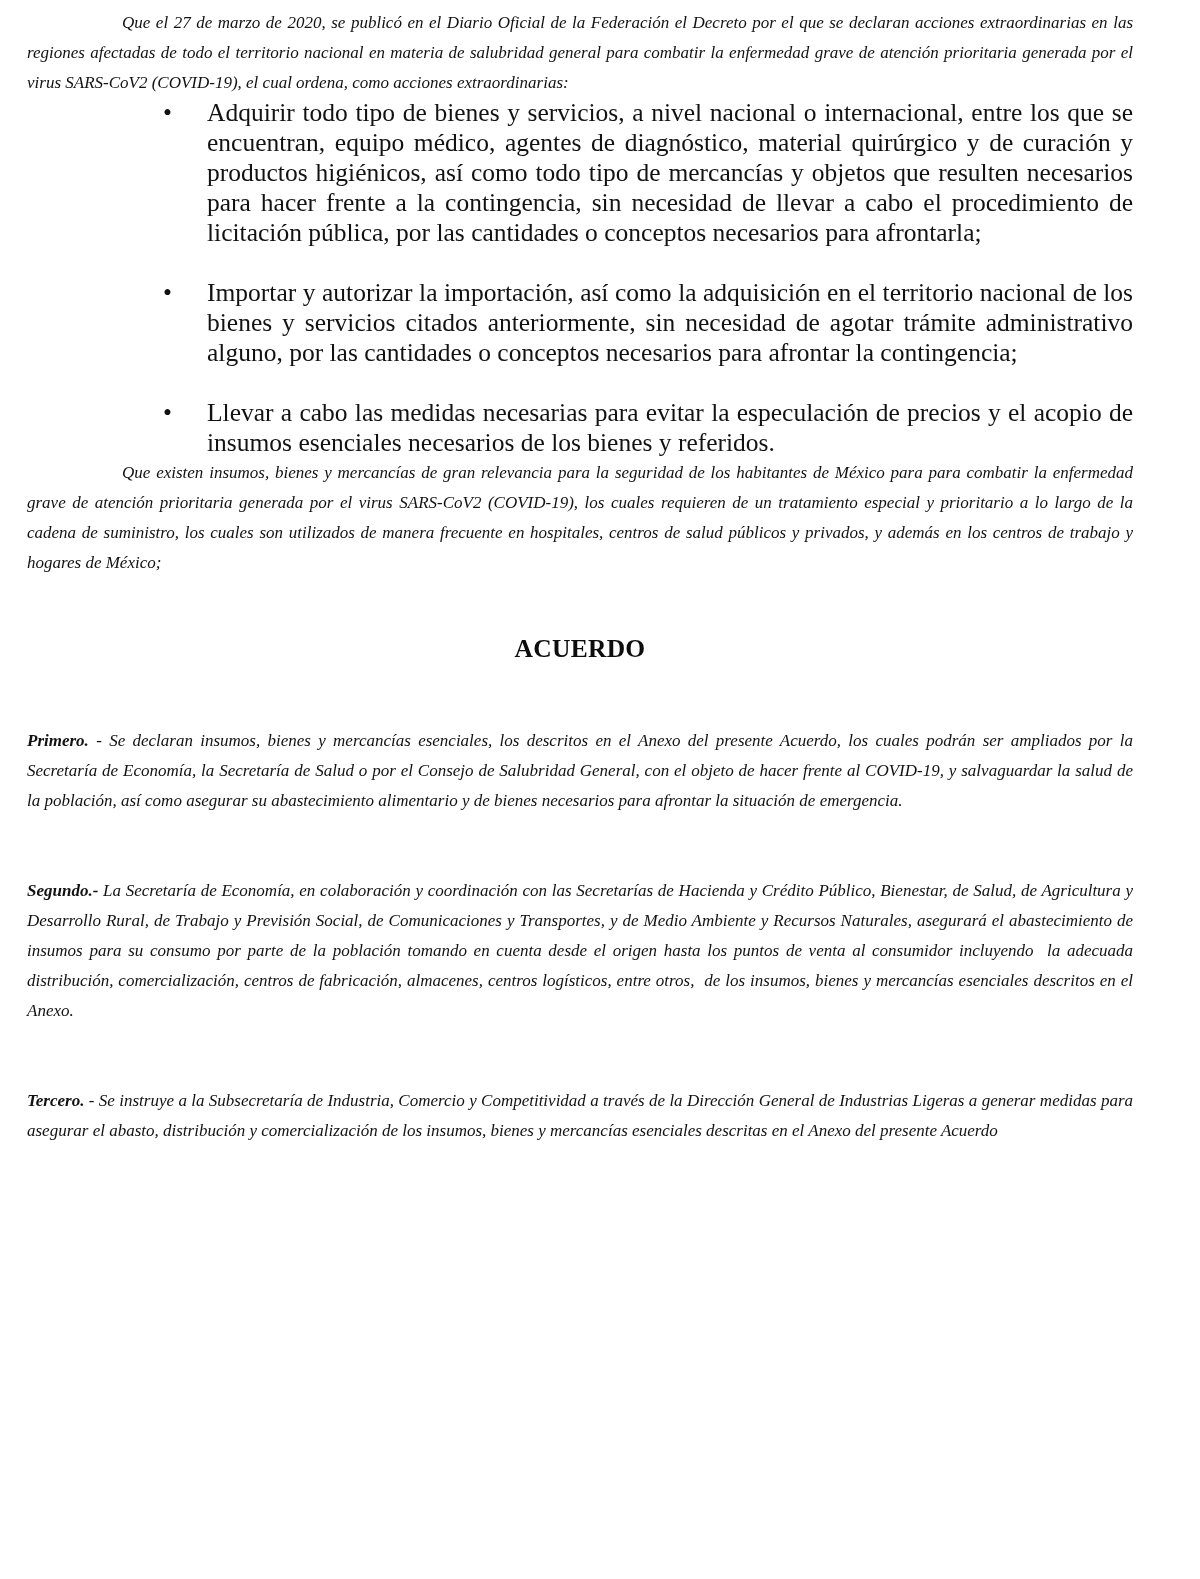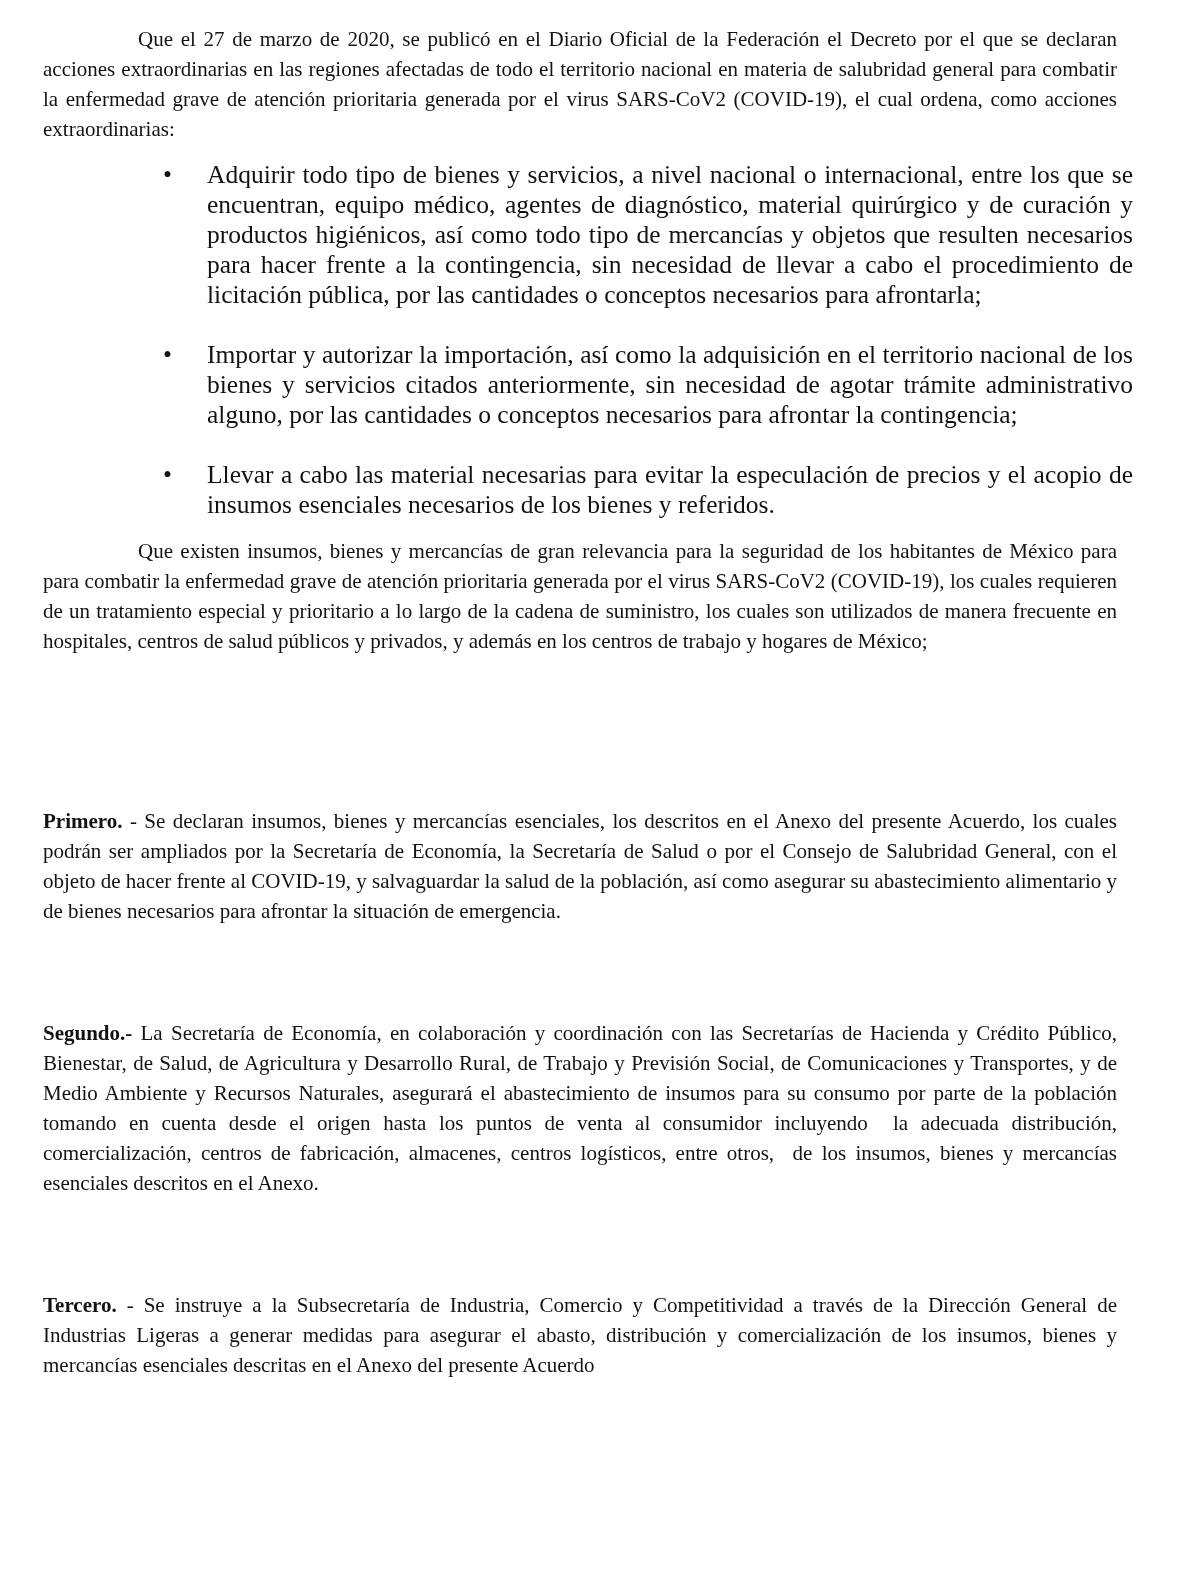--- a/index.html
+++ b/index.html
@@ -22,26 +22,27 @@
   }
 
   .content {
     position: absolute;
     left: 27px;
     top: 8px;
     width: 1106px;
   }
 
   p.body-par {
-    margin: 16px;
-    font-size: 21px;
+    margin: 0;
+    font-size: 17px;
     line-height: 30px;
     text-align: justify;
     text-justify: inter-word;
     color: #121212;
+    font-style: italic;
     -webkit-font-smoothing: antialiased;
   }
 
   p.indent {
     text-indent: 95px;
   }
 
   p.no-indent {
     text-indent: 0;
   }
@@ -108,29 +109,30 @@
       <li>
         <span class="marker">•</span>
         <span>Adquirir todo tipo de bienes y servicios, a nivel nacional o internacional, entre los que se encuentran, equipo médico, agentes de diagnóstico, material quirúrgico y de curación y productos higiénicos, así como todo tipo de mercancías y objetos que resulten necesarios para hacer frente a la contingencia, sin necesidad de llevar a cabo el procedimiento de licitación pública, por las cantidades o conceptos necesarios para afrontarla;</span>
       </li>
       <li>
         <span class="marker">•</span>
         <span>Importar y autorizar la importación, así como la adquisición en el territorio nacional de los bienes y servicios citados anteriormente, sin necesidad de agotar trámite administrativo alguno, por las cantidades o conceptos necesarios para afrontar la contingencia;</span>
       </li>
       <li>
         <span class="marker">•</span>
-        <span>Llevar a cabo las material necesarias para evitar la especulación de precios y el acopio de insumos esenciales necesarios de los bienes y referidos.</span>
+        <span>Llevar a cabo las medidas necesarias para evitar la especulación de precios y el acopio de insumos esenciales necesarios de los bienes y referidos.</span>
       </li>
     </ul>
 
     <p class="body-par indent">Que existen insumos, bienes y mercancías de gran relevancia para la seguridad de los habitantes de México para para combatir la enfermedad grave de atención prioritaria generada por el virus SARS-CoV2 (COVID-19), los cuales requieren de un tratamiento especial y prioritario a lo largo de la cadena de suministro, los cuales son utilizados de manera frecuente en hospitales, centros de salud públicos y privados, y además en los centros de trabajo y hogares de México;</p>
 
 
     <div class="spacer-acuerdo-before"></div>
 
+    <p class="heading-acuerdo">ACUERDO</p>
 
     <div class="spacer-acuerdo-after"></div>
 
     <p class="body-par no-indent keepspace"><span class="lead">Primero.</span><span> - </span><span>Se declaran insumos, bienes y mercancías esenciales, los descritos en el Anexo del presente Acuerdo, los cuales podrán ser ampliados por la Secretaría de Economía, la Secretaría de Salud o por el Consejo de Salubridad General, con el objeto de hacer frente al COVID-19, y salvaguardar la salud de la población, así como asegurar su abastecimiento alimentario y de bienes necesarios para afrontar la situación de emergencia.</span></p>
 
     <div class="spacer-2"></div>
 
     <p class="body-par no-indent keepspace"><span class="lead">Segundo.-</span><span> </span><span>La Secretaría de Economía, en colaboración y coordinación con las Secretarías de Hacienda y Crédito Público, Bienestar, de Salud, de Agricultura y Desarrollo Rural, de Trabajo y Previsión Social, de Comunicaciones y Transportes, y de Medio Ambiente y Recursos Naturales, asegurará el abastecimiento de insumos para su consumo por parte de la población tomando en cuenta desde el origen hasta los puntos de venta al consumidor incluyendo  la adecuada distribución, comercialización, centros de fabricación, almacenes, centros logísticos, entre otros,  de los insumos, bienes y mercancías esenciales descritos en el Anexo.</span></p>
 
     <div class="spacer-2"></div>

